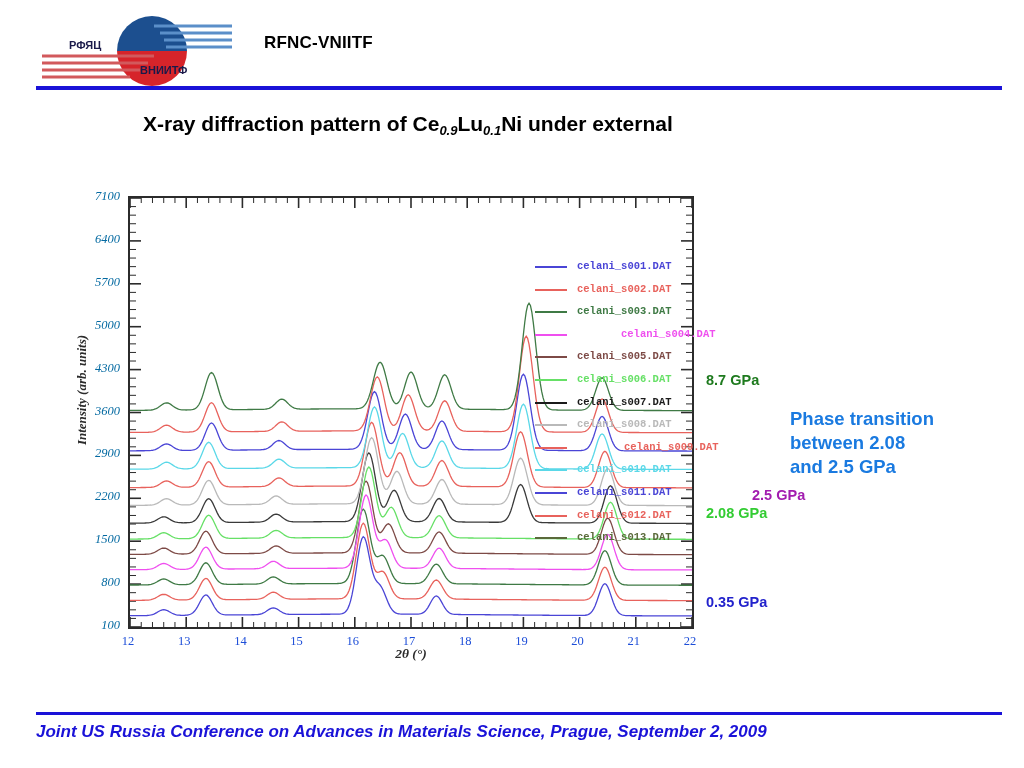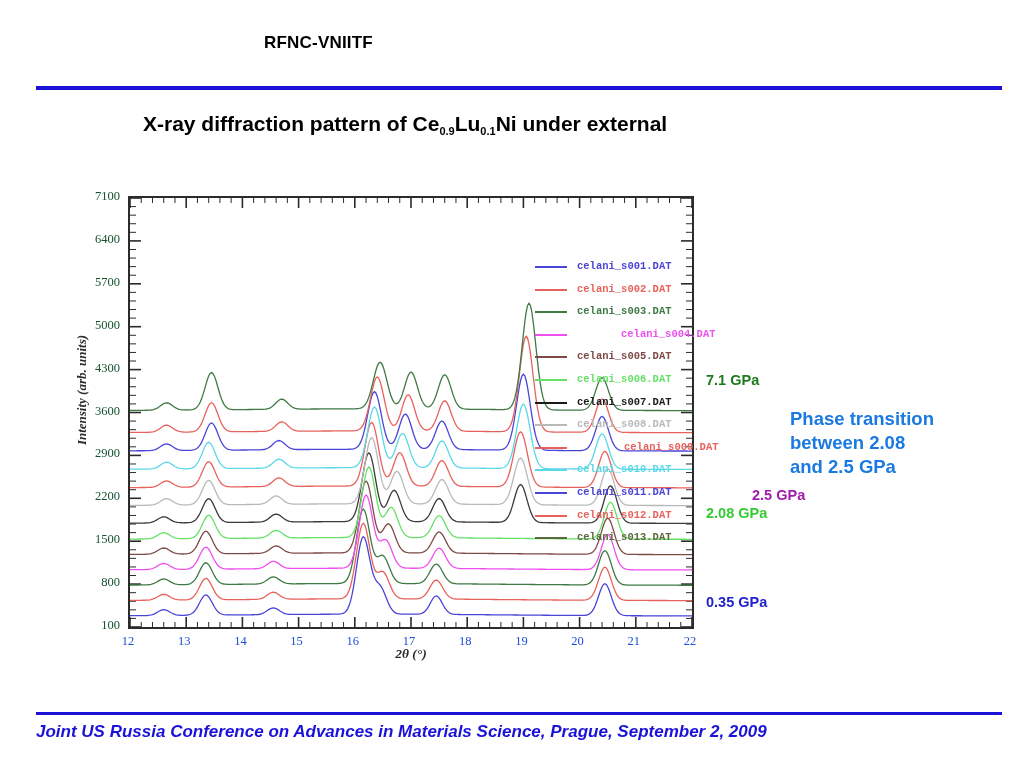--- a/index.html
+++ b/index.html
@@ -20,33 +20,33 @@
   #header-rule{
     position:absolute;left:36px;top:86px;width:966px;height:4px;
     background:#1a12d8;
   }
 
   
   #title{
     position:absolute;left:143px;top:110px;width:760px;
     font-size:21px;font-weight:bold;color:#000;line-height:1.30;
   }
-  #title sub{font-size:11px;vertical-align:baseline;position:relative;top:4px;}
+  #title sub{font-size:13px;vertical-align:baseline;position:relative;top:4px;font-style:italic;}
 
   
   #chart-wrap{position:absolute;left:36px;top:182px;width:680px;height:478px;}
   #plot-frame{
     position:absolute;left:92px;top:14px;width:566px;height:433px;
     border:2px solid #2b2b2b;background:#ffffff;box-sizing:border-box;
   }
   #plot-svg{position:absolute;left:0;top:0;}
 
   .ytick-label{
     position:absolute;right:0;width:44px;text-align:right;
-    font-family:"Liberation Serif", serif;font-size:12.5px;color:#14532d;
+    font-family:"Liberation Serif", serif;font-size:12.5px;color:#0369a1;font-style:italic;
   }
   .xtick-label{
     position:absolute;top:0;width:30px;text-align:center;
     font-family:"Liberation Serif", serif;font-size:12.5px;color:#1d4ed8;
   }
   #ylabel{
     position:absolute;left:-44px;top:200px;width:180px;text-align:center;
     font-family:"Liberation Serif", serif;font-style:italic;font-weight:bold;
     font-size:13px;color:#2b2b2b;
     transform:rotate(-90deg);transform-origin:center center;
@@ -84,20 +84,44 @@
   #footer-text{
     position:absolute;left:36px;top:722px;width:966px;
     font-size:17px;font-weight:bold;font-style:italic;color:#1a12d8;
   }
 </style>
 </head>
 <body>
 
 <div id="header">
 
+  <div id="logo">
+    <svg width="190" height="70" viewBox="0 0 190 70">
+
+      <path d="M75 35 A35 35 0 0 1 145 35 Z" fill="#1c4f8f"></path>
+
+      <path d="M75 35 A35 35 0 0 0 145 35 Z" fill="#d6242a"></path>
+
+      <g stroke="#5b8fc9" stroke-width="3">
+        <line x1="112" y1="10" x2="190" y2="10"></line>
+        <line x1="118" y1="17" x2="190" y2="17"></line>
+        <line x1="122" y1="24" x2="190" y2="24"></line>
+        <line x1="124" y1="31" x2="190" y2="31"></line>
+      </g>
+
+      <g stroke="#d2595c" stroke-width="3">
+        <line x1="0" y1="40" x2="112" y2="40"></line>
+        <line x1="0" y1="47" x2="106" y2="47"></line>
+        <line x1="0" y1="54" x2="98" y2="54"></line>
+        <line x1="0" y1="61" x2="88" y2="61"></line>
+      </g>
+      <text x="27" y="33" font-family="Liberation Sans, sans-serif" font-size="11" font-weight="bold" fill="#1a1a4a">РФЯЦ</text>
+      <text x="98" y="58" font-family="Liberation Sans, sans-serif" font-size="11" font-weight="bold" fill="#1a1a4a">ВНИИТФ</text>
+    </svg>
+  </div>
 
   <div id="org-name">RFNC-VNIITF</div>
 
   <div id="header-rule"></div>
 </div>
 
 <div id="title">
   <span>X-ray diffraction pattern of Ce</span><sub>0.9</sub><span>Lu</span><sub>0.1</sub><span>Ni under external</span>
   <br>
 </div>
@@ -413,21 +437,21 @@
           <div class="legend-swatch" style="background: rgb(90, 106, 58);"></div>
           <div class="legend-text" style="color: rgb(90, 106, 58);">celani_s013.DAT</div>
         </div>
       </div>
   </div>
 
   <div id="xlabel">2θ (°)</div>
 </div>
 
 <div id="pressure-group">
-    <div class="pressure" style="left: 706px; top: 372px; color: rgb(30, 122, 30);">7.1 GPa</div>
+    <div class="pressure" style="left: 706px; top: 372px; color: rgb(30, 122, 30);">8.7 GPa</div>
     <div class="pressure" style="left: 720px; top: 487px; color: #a21caf; margin-left: 32px;">2.5 GPa</div>
     <div class="pressure" style="left: 706px; top: 505px; color: rgb(51, 204, 51);">2.08 GPa</div>
     <div class="pressure" style="left: 706px; top: 594px; color: rgb(34, 34, 204);">0.35 GPa</div>
   </div>
 
 <div id="phase-note">
   <span>Phase transition</span><br>
   <span>between 2.08</span><br>
   <span>and 2.5 GPa</span>
 </div>

